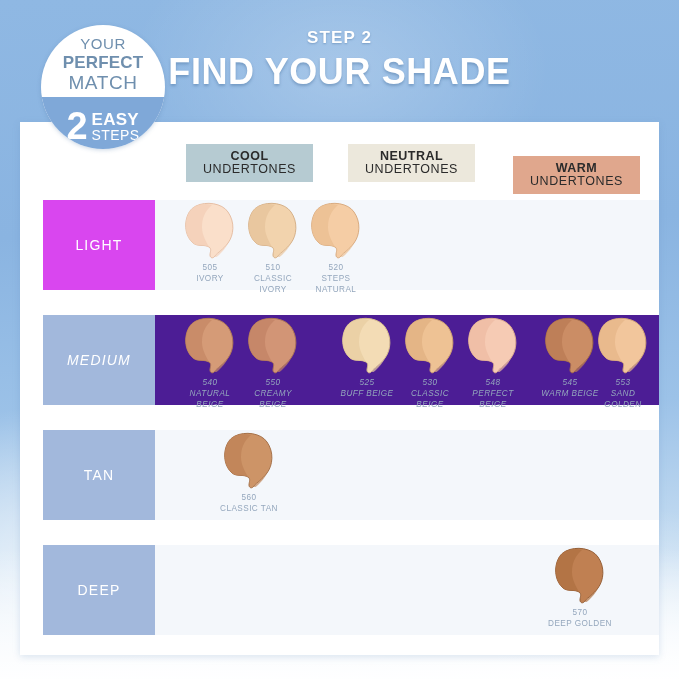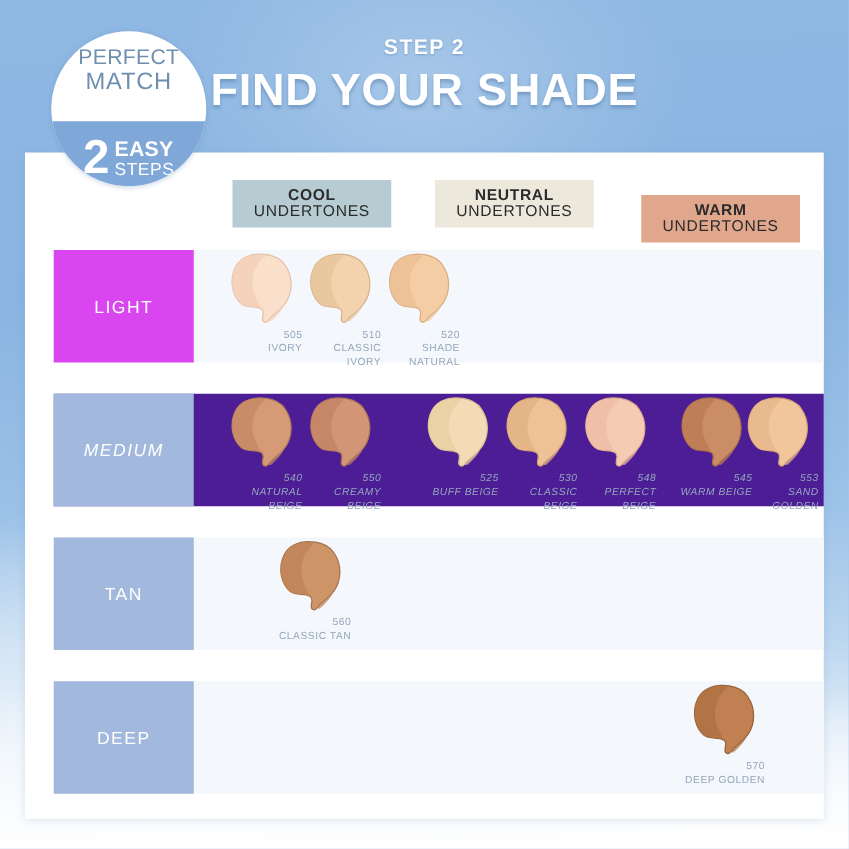--- a/index.html
+++ b/index.html
@@ -42,21 +42,21 @@
     box-shadow:0 1px 4px rgba(80,120,165,0.30);
   }
   #badge .lower{
     position:absolute;left:0;right:0;bottom:0;height:52px;background:#7fa8d8;
   }
   #badge .top-text{
     position:absolute;left:0;right:0;top:11px;text-align:center;
     color:#6f8fae;line-height:1.12;
   }
   #badge .t1{font-size:15px;letter-spacing:0.6px;}
-  #badge .t2{font-size:17px;font-weight:normal;letter-spacing:0.2px;}
+  #badge .t2{font-size:17px;font-weight:bold;letter-spacing:0.2px;}
   #badge .t3{font-size:19px;letter-spacing:0.6px;}
   #badge .bottom-wrap{
     position:absolute;left:0;right:0;bottom:5px;
     display:flex;align-items:center;justify-content:center;gap:4px;color:#ffffff;
   }
   #badge .num{font-size:38px;font-weight:bold;line-height:0.92;}
   #badge .words{text-align:left;line-height:1.0;}
   #badge .w1{font-size:17px;font-weight:bold;letter-spacing:0.2px;}
   #badge .w2{font-size:14px;letter-spacing:0.4px;}
 
@@ -79,39 +79,40 @@
 
   
   .row{position:absolute;left:23px;width:616px;background:#f4f7fb;}
   .lvl-box{
     position:absolute;left:0;top:0;width:112px;height:100%;
     background:#a2b8dc;display:flex;align-items:center;justify-content:center;
   }
   .lvl-label{color:#ffffff;font-size:14px;letter-spacing:1.2px;}
 
   
-  .cell{position:absolute;width:64px;text-align:right;}
+  .cell{position:absolute;width:64px;text-align:center;}
   .sw{position:relative;width:56px;height:58px;margin:0 auto;}
   .sw svg{display:block;width:56px;height:58px;}
   .cap{margin-top:3px;font-size:8.2px;line-height:1.32;color:#94a7bd;letter-spacing:0.45px;}
   .cap .code{display:block;}
 </style>
 </head>
 <body>
 
 <div id="sky"></div>
 
 <div id="header">
   <div id="step">STEP 2</div>
   <div id="headline">FIND YOUR SHADE</div>
 </div>
 
 <div id="badge">
   <div class="lower"></div>
   <div class="top-text">
+    <div class="t1">YOUR</div>
     <div class="t2">PERFECT</div>
     <div class="t3">MATCH</div>
   </div>
   <div class="bottom-wrap">
     <div class="num">2</div>
     <div class="words">
       <div class="w1">EASY</div>
       <div class="w2">STEPS</div>
     </div>
   </div>
@@ -158,21 +159,21 @@
           <div class="cap"><span class="code">510</span><span>CLASSIC IVORY</span></div>
         </div>
         <div class="cell" style="left: 261px; top: 2px;">
           <div class="sw">
             <svg viewBox="0 0 56 58" xmlns="http://www.w3.org/2000/svg">
               <path d="M14 4 C24 -1 40 1 46 10 C53 20 52 33 46 41 C41 48 36 50 33 54 C31 57 28 56 28 53 C28 50 30 47 27 45 C22 42 16 45 11 41 C4 35 2 24 5 15 C7 9 10 6 14 4 Z" fill="#f5cda5" stroke="#d9ab80" stroke-width="1"></path>
               <path d="M14 4 C10 6 7 9 5 15 C2 24 4 35 11 41 C16 45 22 42 27 45 C24 39 20 33 20 25 C20 15 24 8 30 3 C24 1 18 2 14 4 Z" fill="#ebbf93" opacity="0.85"></path>
               <path d="M33 54 C36 50 41 48 46 41 C44 46 40 50 37 53 C35 55 33 56 33 54 Z" fill="#ebbf93" opacity="0.7"></path>
             </svg>
           </div>
-          <div class="cap"><span class="code">520</span><span>SHADE NATURAL</span></div>
+          <div class="cap"><span class="code">520</span><span>STEPS NATURAL</span></div>
         </div>
       </div>
       <div class="row" style="top: 193px; height: 90px; background: #4c1d95; font-style: italic;">
         <div class="lvl-box" style="background: rgb(162, 184, 220);">
           <div class="lvl-label">MEDIUM</div>
         </div>
         <div class="cell" style="left: 135px; top: 2px;">
           <div class="sw">
             <svg viewBox="0 0 56 58" xmlns="http://www.w3.org/2000/svg">
               <path d="M14 4 C24 -1 40 1 46 10 C53 20 52 33 46 41 C41 48 36 50 33 54 C31 57 28 56 28 53 C28 50 30 47 27 45 C22 42 16 45 11 41 C4 35 2 24 5 15 C7 9 10 6 14 4 Z" fill="#d59b77" stroke="#b17a59" stroke-width="1"></path>

